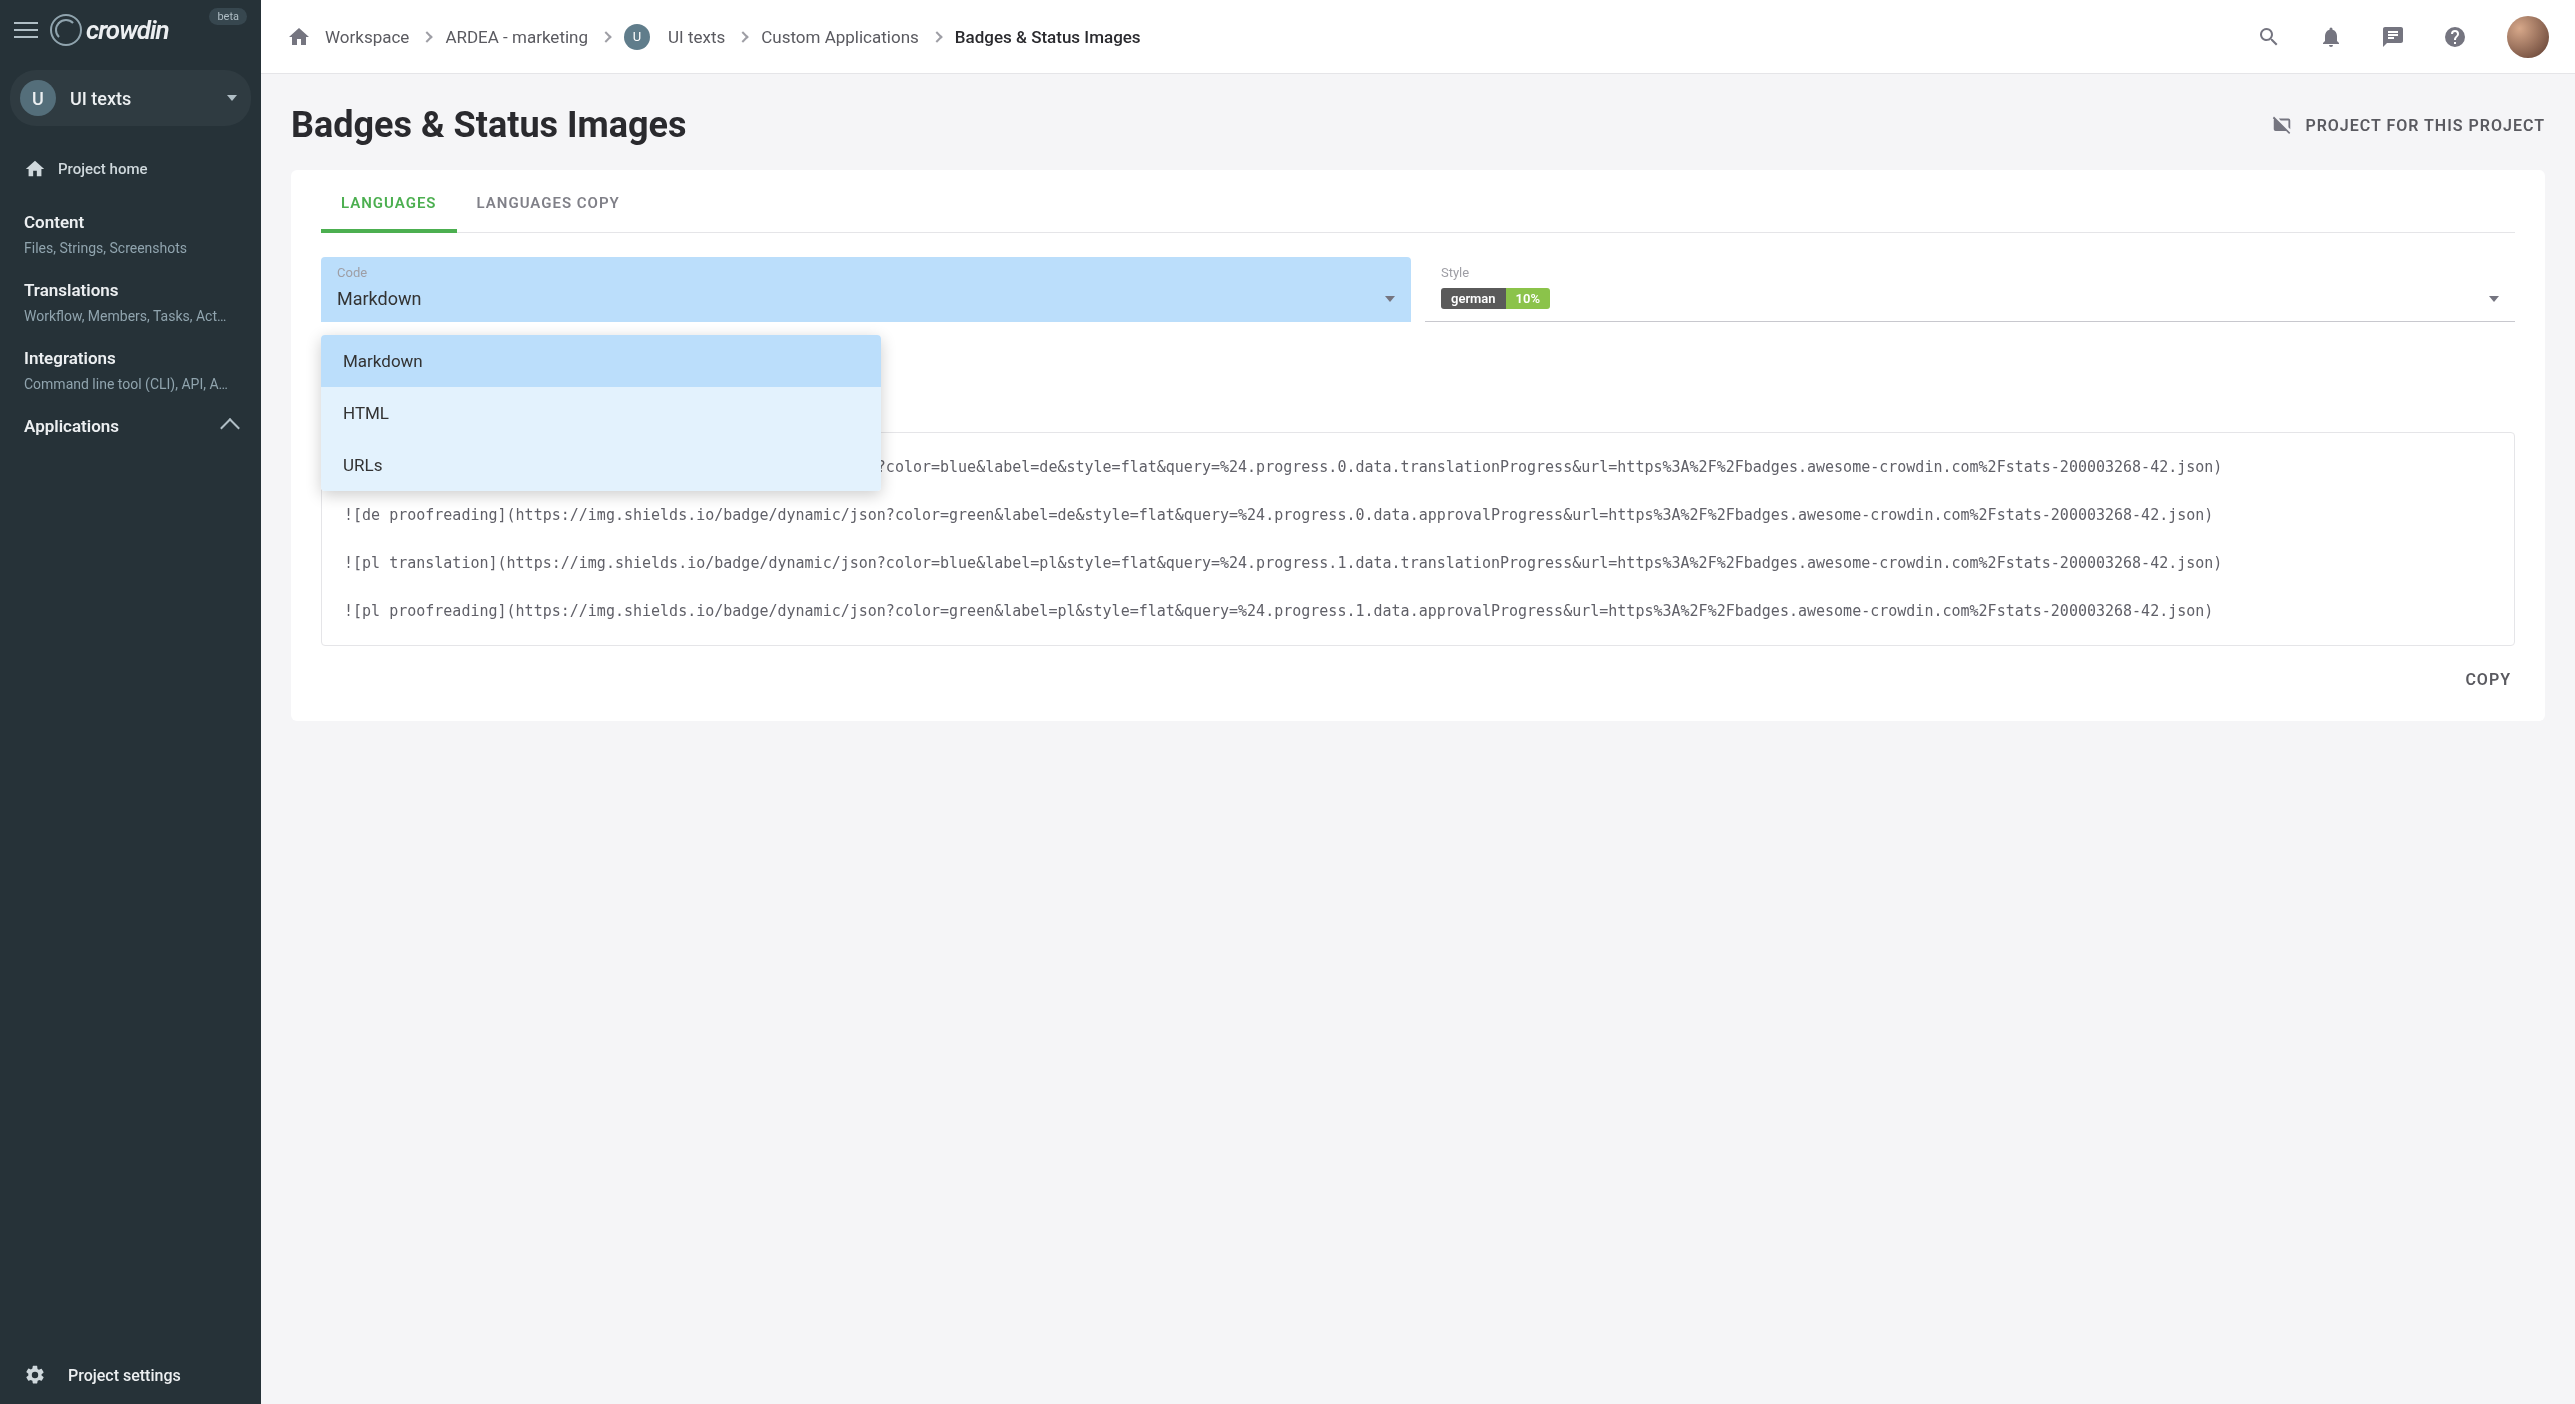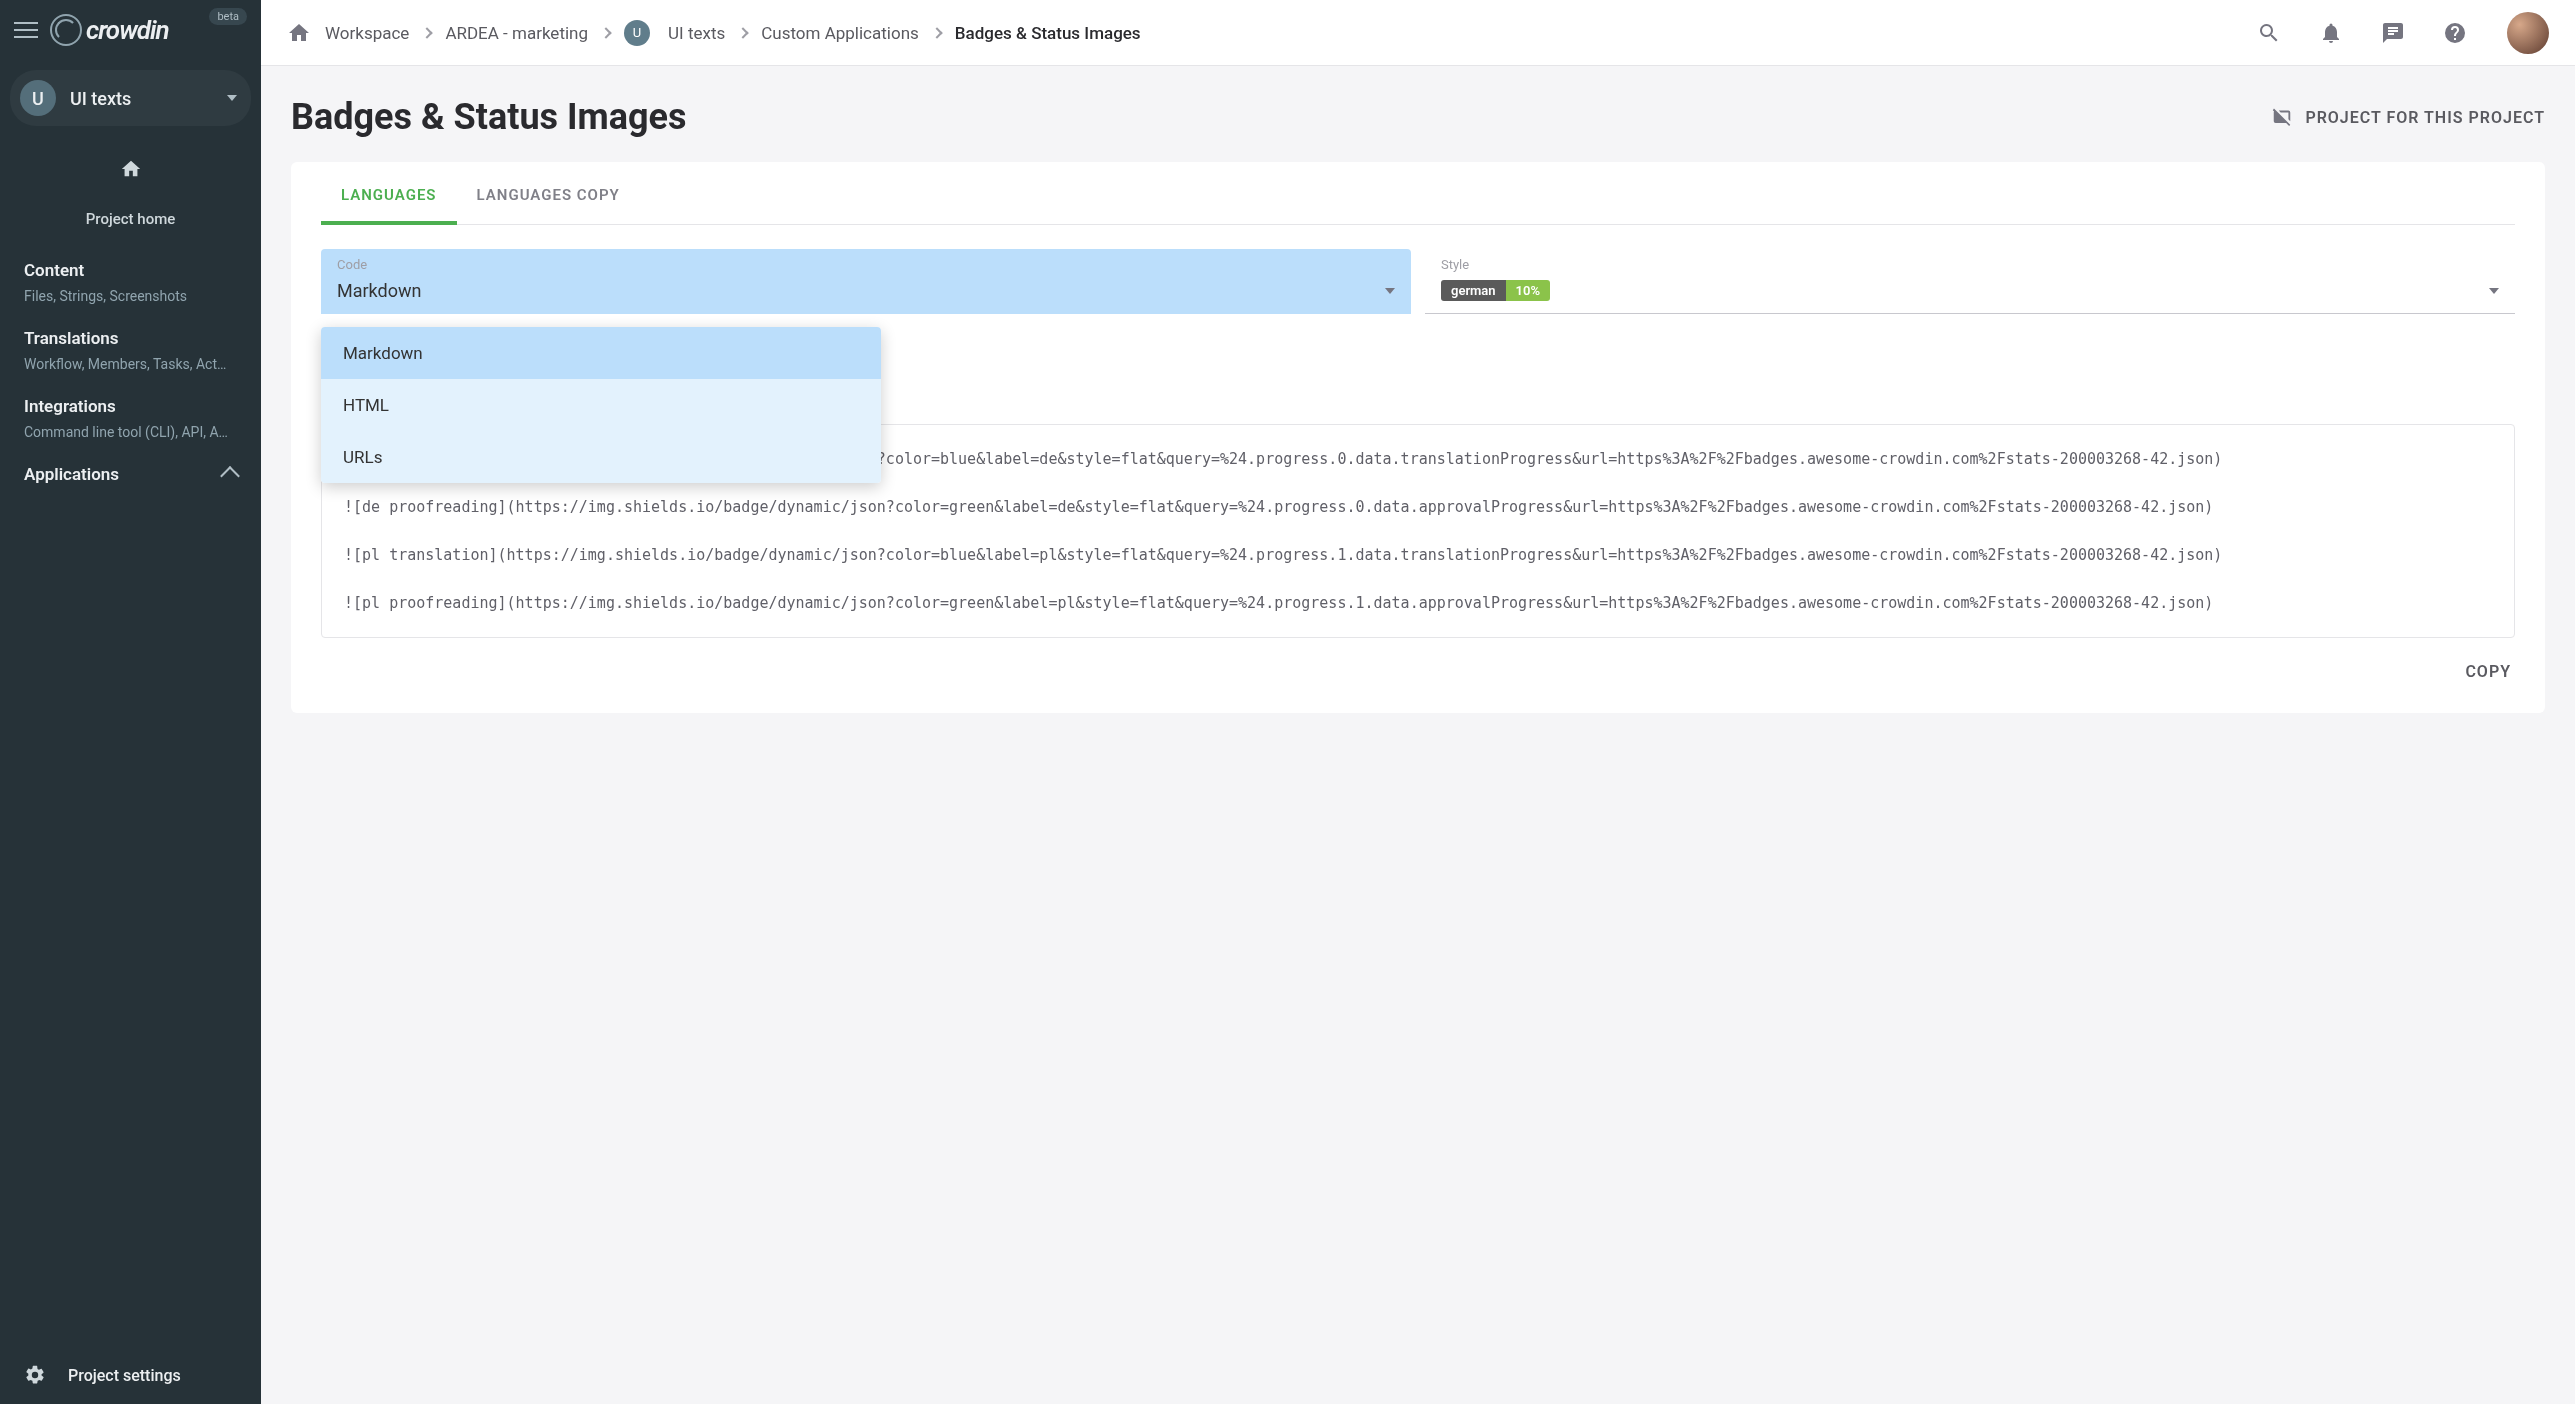--- a/index.html
+++ b/index.html
@@ -15,41 +15,41 @@
 .logo { font-size: 26px; font-style: italic; font-weight: 600; color: #eceff1; letter-spacing: -1px; display: flex; align-items: center; gap: 4px; }
 .logo-mark { width: 32px; height: 32px; border-radius: 50%; border: 2px solid #90a4ae; position: relative; display: inline-flex; align-items: center; justify-content: center; }
 .logo-mark::before { content: ""; width: 18px; height: 18px; border-radius: 50%; border: 2px solid #90a4ae; border-right-color: transparent; border-bottom-color: transparent; position: absolute; }
 .beta { position: absolute; top: 8px; right: 14px; background: #37474f; color: #b0bec5; font-size: 11px; padding: 2px 8px; border-radius: 10px; }
 
 .project-switch { margin: 10px 10px 18px 10px; background: #2f3b41; border-radius: 26px; padding: 10px 14px 10px 10px; display: flex; align-items: center; gap: 14px; cursor: pointer; }
 .project-switch .avatar { width: 36px; height: 36px; border-radius: 50%; background: #546e7a; color: #eceff1; display: flex; align-items: center; justify-content: center; font-size: 18px; font-weight: 500; }
 .project-switch .label { flex: 1; font-size: 18px; color: #eceff1; font-weight: 500; }
 .project-switch .caret { border-top: 6px solid #b0bec5; border-left: 5px solid transparent; border-right: 5px solid transparent; }
 
-.nav-item { padding: 14px 24px; display: flex; align-items: center; gap: 30px; cursor: pointer; font-size: 15px; color: #cfd8dc; flex-direction: column; }
+.nav-item { padding: 14px 24px; display: flex; align-items: center; gap: 12px; cursor: pointer; font-size: 15px; color: #cfd8dc; }
 .nav-item.icon-row { font-weight: 500; }
 .nav-icon { width: 22px; height: 22px; fill: #cfd8dc; flex-shrink: 0; }
 
 .nav-group { padding: 18px 24px 6px 24px; }
 .nav-group-title { font-size: 17px; font-weight: 600; color: #eceff1; margin-bottom: 8px; }
 .nav-group-sub { font-size: 14px; color: #90a4ae; white-space: nowrap; overflow: hidden; text-overflow: ellipsis; }
 
 .nav-expand { padding: 18px 24px; display: flex; align-items: center; justify-content: space-between; cursor: pointer; }
 .nav-expand-title { font-size: 17px; font-weight: 600; color: #eceff1; }
 .chev-up { width: 14px; height: 14px; border-left: 2px solid #b0bec5; border-top: 2px solid #b0bec5; transform: rotate(45deg); margin-top: 4px; }
 
 .subnav { padding-left: 40px; }
 .subnav-item { padding: 14px 0; font-size: 15px; color: #cfd8dc; cursor: pointer; }
 .subnav-item.active { color: #4caf50; font-weight: 500; }
 
 .settings-item { padding: 18px 24px; display: flex; align-items: center; gap: 22px; cursor: pointer; font-size: 16px; color: #eceff1; font-weight: 500; margin-top: auto; }
 
 
 .main { flex: 1; display: flex; flex-direction: column; overflow: hidden; }
-.topbar { height: 66px; background: #fff; border-bottom: 1px solid #e5e5e8; display: flex; align-items: center; padding: 0 26px; gap: 14px; }
+.topbar { height: 74px; background: #fff; border-bottom: 1px solid #e5e5e8; display: flex; align-items: center; padding: 0 26px; gap: 14px; }
 .crumb { display: flex; align-items: center; gap: 14px; color: #5a5a60; font-size: 17px; }
 .crumb-item { cursor: pointer; white-space: nowrap; }
 .crumb-item.current { color: #2a2a2e; font-weight: 500; }
 .crumb-sep { color: #9e9ea5; width: 8px; height: 8px; border-right: 2px solid #9e9ea5; border-top: 2px solid #9e9ea5; transform: rotate(45deg); }
 .home-ico { width: 24px; height: 24px; fill: #757580; cursor: pointer; }
 .crumb-avatar { width: 26px; height: 26px; border-radius: 50%; background: #607d8b; color: #fff; display: inline-flex; align-items: center; justify-content: center; font-size: 13px; margin-right: 4px; }
 .topbar-spacer { flex: 1; }
 .topbar-icon { width: 24px; height: 24px; fill: #757580; cursor: pointer; margin: 0 12px; }
 .avatar-img { width: 42px; height: 42px; border-radius: 50%; background: radial-gradient(circle at 30% 30%, #d7a88a, #5c3a2e); margin-left: 14px; cursor: pointer; }
 

